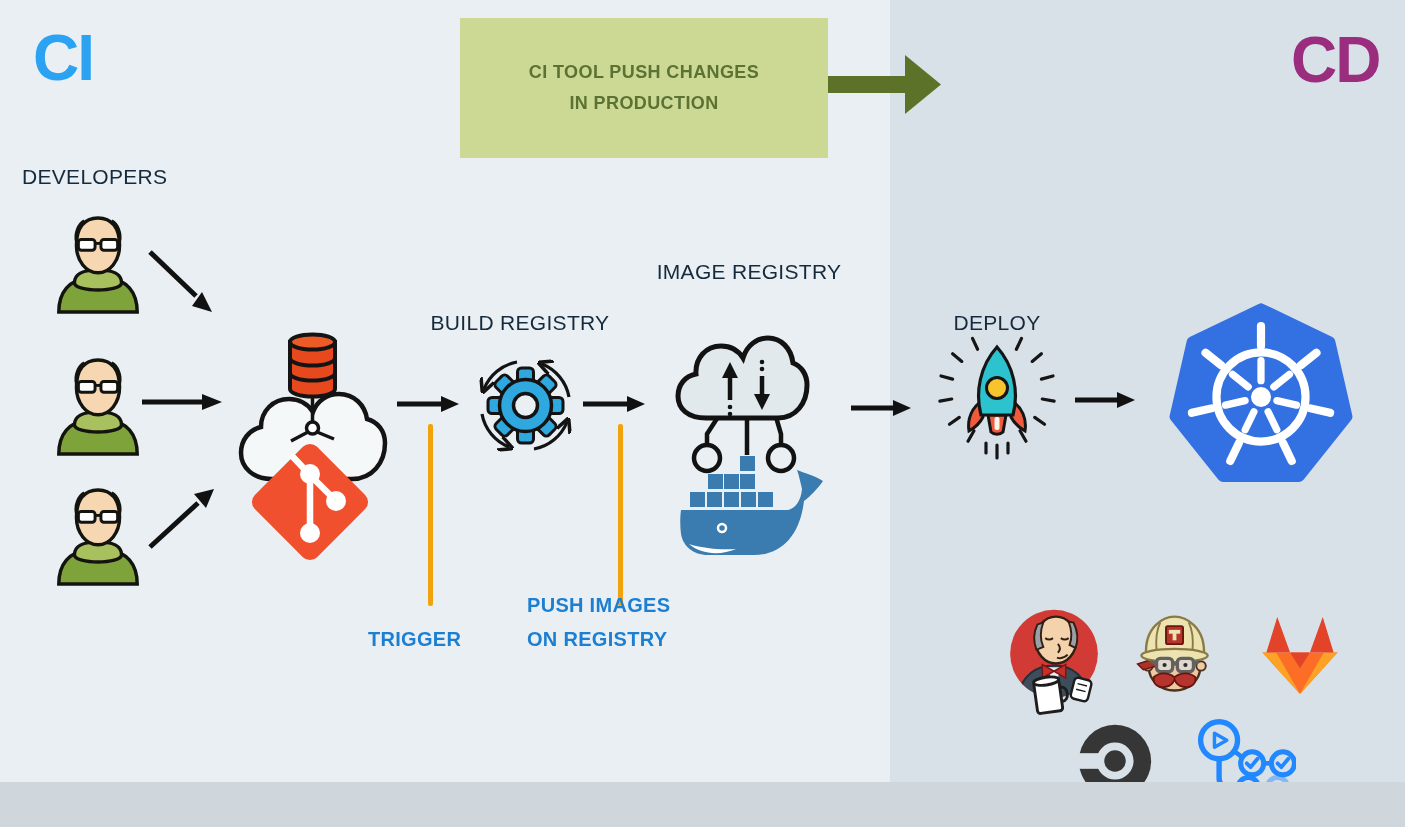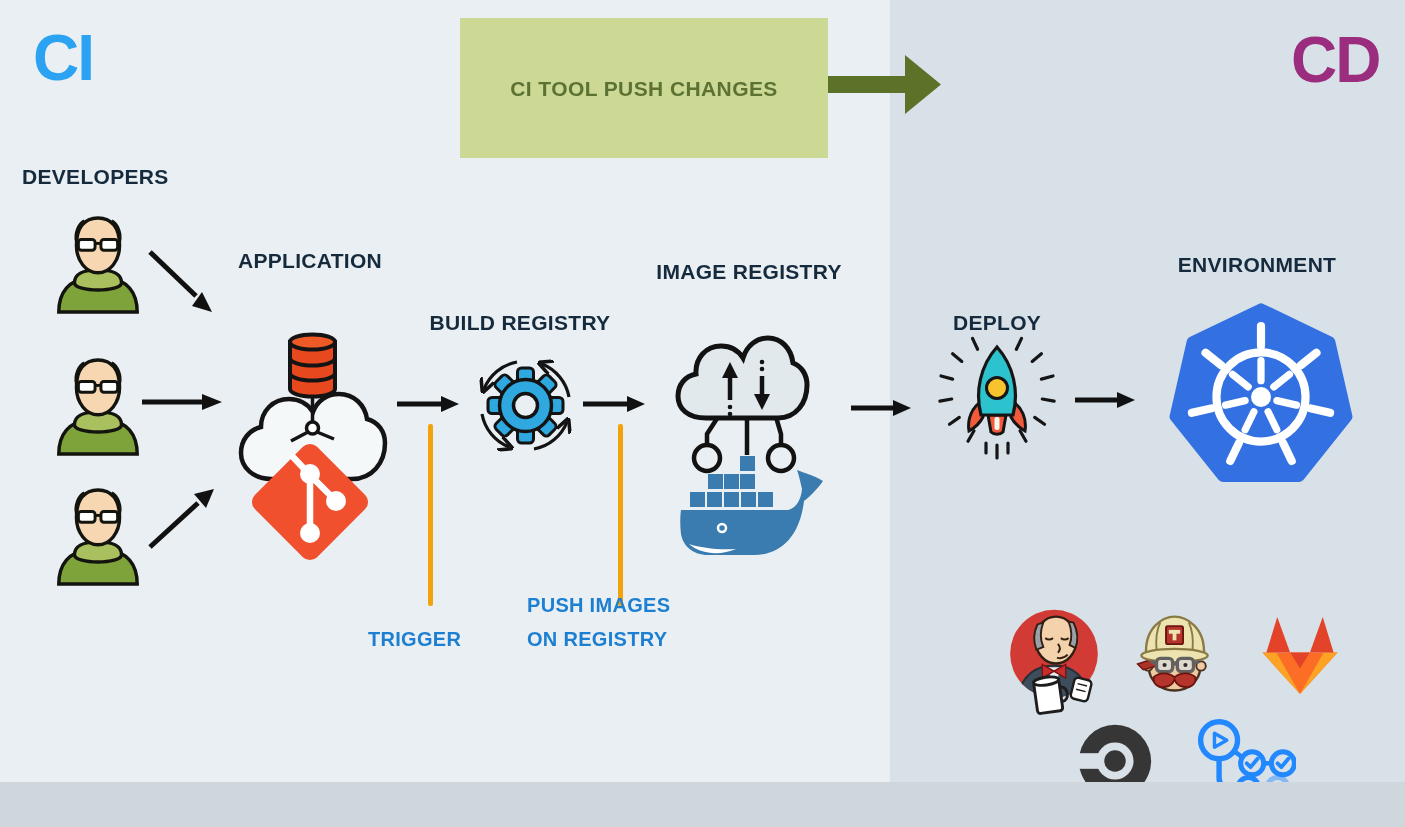--- a/index.html
+++ b/index.html
@@ -4,22 +4,22 @@
 <style>
   html,body{margin:0;padding:0;background:#cfd6dc;font-family:"Liberation Sans",sans-serif;}
   #stage{position:relative;width:1405px;height:782px;overflow:hidden;background:var(--ci_background,#E9EFF2);}
   #cd-panel{position:absolute;left:890px;top:0;width:515px;height:827px;background:var(--cd_background,#D9E1E8);}
   .abs{position:absolute;}
   .section-title{font-size:64px;font-weight:bold;letter-spacing:-2px;line-height:1;}
   #ci-title{left:33px;top:26px;color:var(--ci_accent,#2BA3F2);}
   #cd-title{left:1291px;top:28px;color:var(--cd_accent,#9B2D7F);}
   #banner{left:460px;top:18px;width:368px;height:140px;background:var(--banner_background,#CBD995);
           display:flex;flex-direction:column;justify-content:center;align-items:center;}
-  #banner .bline{color:var(--banner_text,#5C7233);font-size:21px;font-weight:bold;letter-spacing:.4px;line-height:31px;text-align:left;}
-  .label{color:var(--label_dark,#152A3D);font-size:21px;font-weight:bold;letter-spacing:.3px;line-height:34px;text-align:center;white-space:nowrap;}
+  #banner .bline{color:var(--banner_text,#5C7233);font-size:18px;font-weight:bold;letter-spacing:.4px;line-height:31px;text-align:left;}
+  .label{color:var(--label_dark,#152A3D);font-size:21px;font-weight:normal;letter-spacing:.3px;line-height:34px;text-align:center;white-space:nowrap;}
   .label.left{text-align:left;}
   .blue-label{color:var(--annotation_blue,#1C7FD2);font-size:20px;font-weight:bold;letter-spacing:.3px;line-height:34px;text-align:left;white-space:nowrap;}
   .yline{width:4.5px;height:182px;background:var(--connector_yellow,#F2A30B);border-radius:2px;}
   svg{display:block;}
 </style>
 </head>
 <body>
 
 <div id="stage">
   <div id="cd-panel" class="abs"></div>
@@ -30,20 +30,21 @@
         <path d="M 0 0 L 10 5 L 0 10" fill="none" stroke="#131313" stroke-width="2.4" stroke-linecap="round"></path>
       </marker>
     </defs>
   </svg>
 
   <div class="abs section-title" id="ci-title">CI</div>
   <div class="abs section-title" id="cd-title">CD</div>
 
   <div class="abs" id="banner">
     <div class="bline">CI TOOL PUSH CHANGES</div>
+    <div class="bline">IN PRODUCTION</div>
   </div>
   <svg class="abs" style="left:828px;top:54px" width="114" height="61" viewBox="0 0 114 61">
     <rect x="0" y="22" width="80" height="17" style="fill:var(--banner_arrow,#5C7229)"></rect>
     <polygon points="77,1 77,60 113,30.5" style="fill:var(--banner_arrow,#5C7229)"></polygon>
   </svg>
 
   <div class="abs label left" style="left:22px;top:160px">DEVELOPERS</div>
 
   <svg class="abs" style="left:52px;top:214px" width="92" height="100" viewBox="0 0 92 102">
     <path d="M6 100 C6 78 18 68 32 66 L60 66 C74 68 86 78 86 100 Z" fill="#7FA33B" stroke="#14140f" stroke-width="3.5"></path>
@@ -87,21 +88,20 @@
   <svg class="abs" style="left:142px;top:392px" width="80" height="20" viewBox="0 0 80 20">
     <line x1="0" y1="10" x2="60" y2="10" stroke="#111111" stroke-width="5"></line>
     <polygon points="60,2 80,10 60,18" fill="#111111"></polygon>
   </svg>
   <svg class="abs" style="left:146px;top:477px" width="72" height="76" viewBox="0 0 72 76">
     <line x1="4" y1="70" x2="52" y2="26" stroke="#111111" stroke-width="5"></line>
     <polygon points="68,12 60,31 48,17" fill="#111111"></polygon>
   </svg>
 
   <div class="abs label" style="left:210px;top:244px;width:200px">
-    <div>APPLICATION</div>
   </div>
   <svg class="abs" style="left:235px;top:327px" width="155" height="250" viewBox="0 0 155 250">
     <g>
       <path d="M 36 152 C 19 152 6 141 6 126 C 6 113 14 103 26 100 C 26 84 38 72 54 72 C 64 72 73 77 78 85 C 82 74 92 67 104 67 C 119 67 130 78 132 92 C 143 95 150 104 150 116 C 150 136 137 152 117 152 Z" fill="#F5F8F9" stroke="#141414" stroke-width="4.5"></path>
     </g>
     <g>
       <line x1="77.5" y1="60" x2="77.5" y2="96" stroke="#141414" stroke-width="3.5"></line>
       <line x1="73" y1="105" x2="56" y2="114" stroke="#141414" stroke-width="3.5"></line>
       <line x1="82" y1="105" x2="99" y2="112" stroke="#141414" stroke-width="3.5"></line>
       <circle cx="77.5" cy="101" r="6" fill="#ffffff" stroke="#141414" stroke-width="3.5"></circle>
@@ -217,21 +217,20 @@
     <rect x="64.5" y="84" width="5" height="13" rx="2" fill="#FDF6EC"></rect>
     <path d="M 67 14 C 84 33 89 59 83 82 L 51 82 C 45 59 50 33 67 14 Z" fill="#2CC2CE" stroke="#151515" stroke-width="3.2"></path>
     <circle cx="67" cy="55" r="10.5" fill="#F7C42D" stroke="#151515" stroke-width="3"></circle>
   </svg>
 
   <svg class="abs" style="left:1075px;top:390px" width="60" height="20" viewBox="0 0 60 20">
     <line x1="0" y1="10" x2="42" y2="10" stroke="#111111" stroke-width="5"></line>
     <polygon points="42,2 60,10 42,18" fill="#111111"></polygon>
   </svg>
 
-  <div class="abs label" style="left:1157px;top:248px;width:200px">ENVIRONMENT</div>
   <svg class="abs" style="left:1161px;top:297px" width="200" height="200" viewBox="-10 -10 220 220">
     <polygon points="100,3 175.8,39.5 194.6,121.6 142.1,187.4 57.9,187.4 5.4,121.6 24.2,39.5" style="fill:var(--kubernetes_blue,#3371E3);stroke:var(--kubernetes_blue,#3371E3)" stroke-width="12" stroke-linejoin="round"></polygon>
     <g stroke="#ffffff" stroke-linecap="round" fill="none">
       <circle cx="100" cy="100" r="49" stroke-width="9"></circle>
       <g stroke-width="8">
         <line x1="100" y1="82" x2="100" y2="60"></line>
         <line x1="114.1" y1="88.8" x2="131.3" y2="75.1"></line>
         <line x1="117.5" y1="104" x2="139" y2="108.9"></line>
         <line x1="107.8" y1="116.2" x2="117.4" y2="136"></line>
         <line x1="92.2" y1="116.2" x2="82.6" y2="136"></line>

